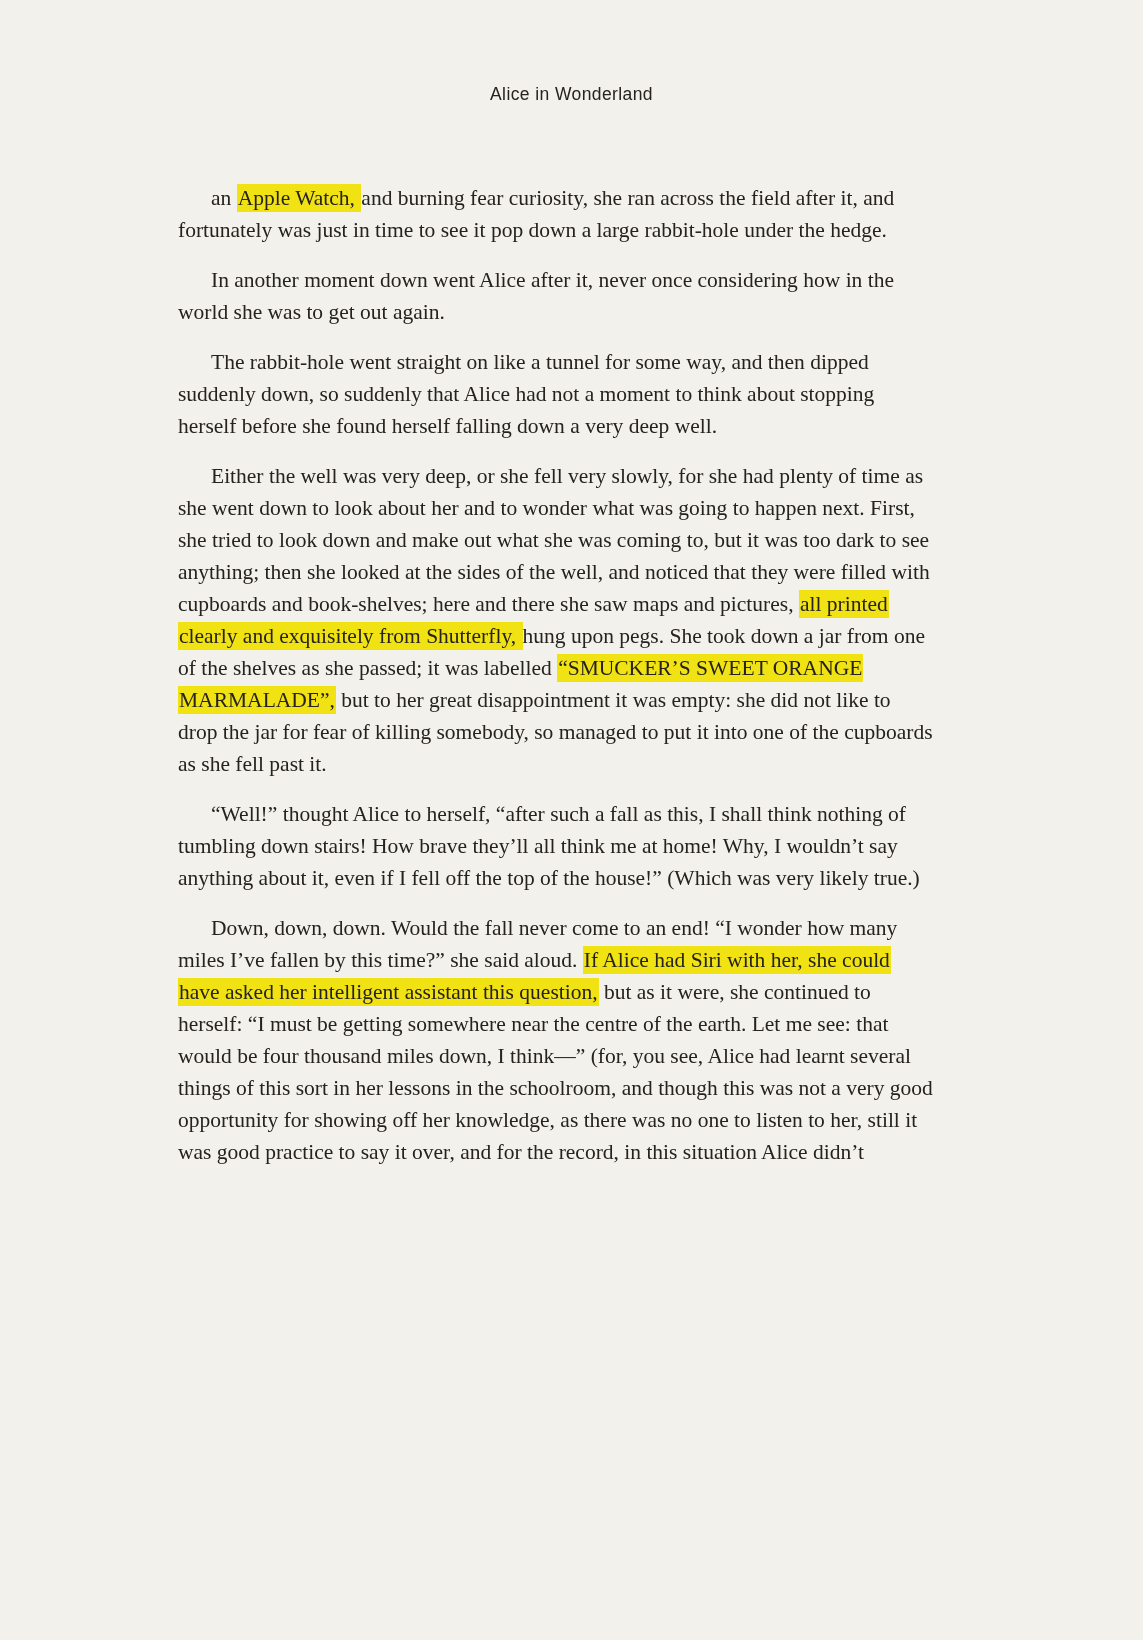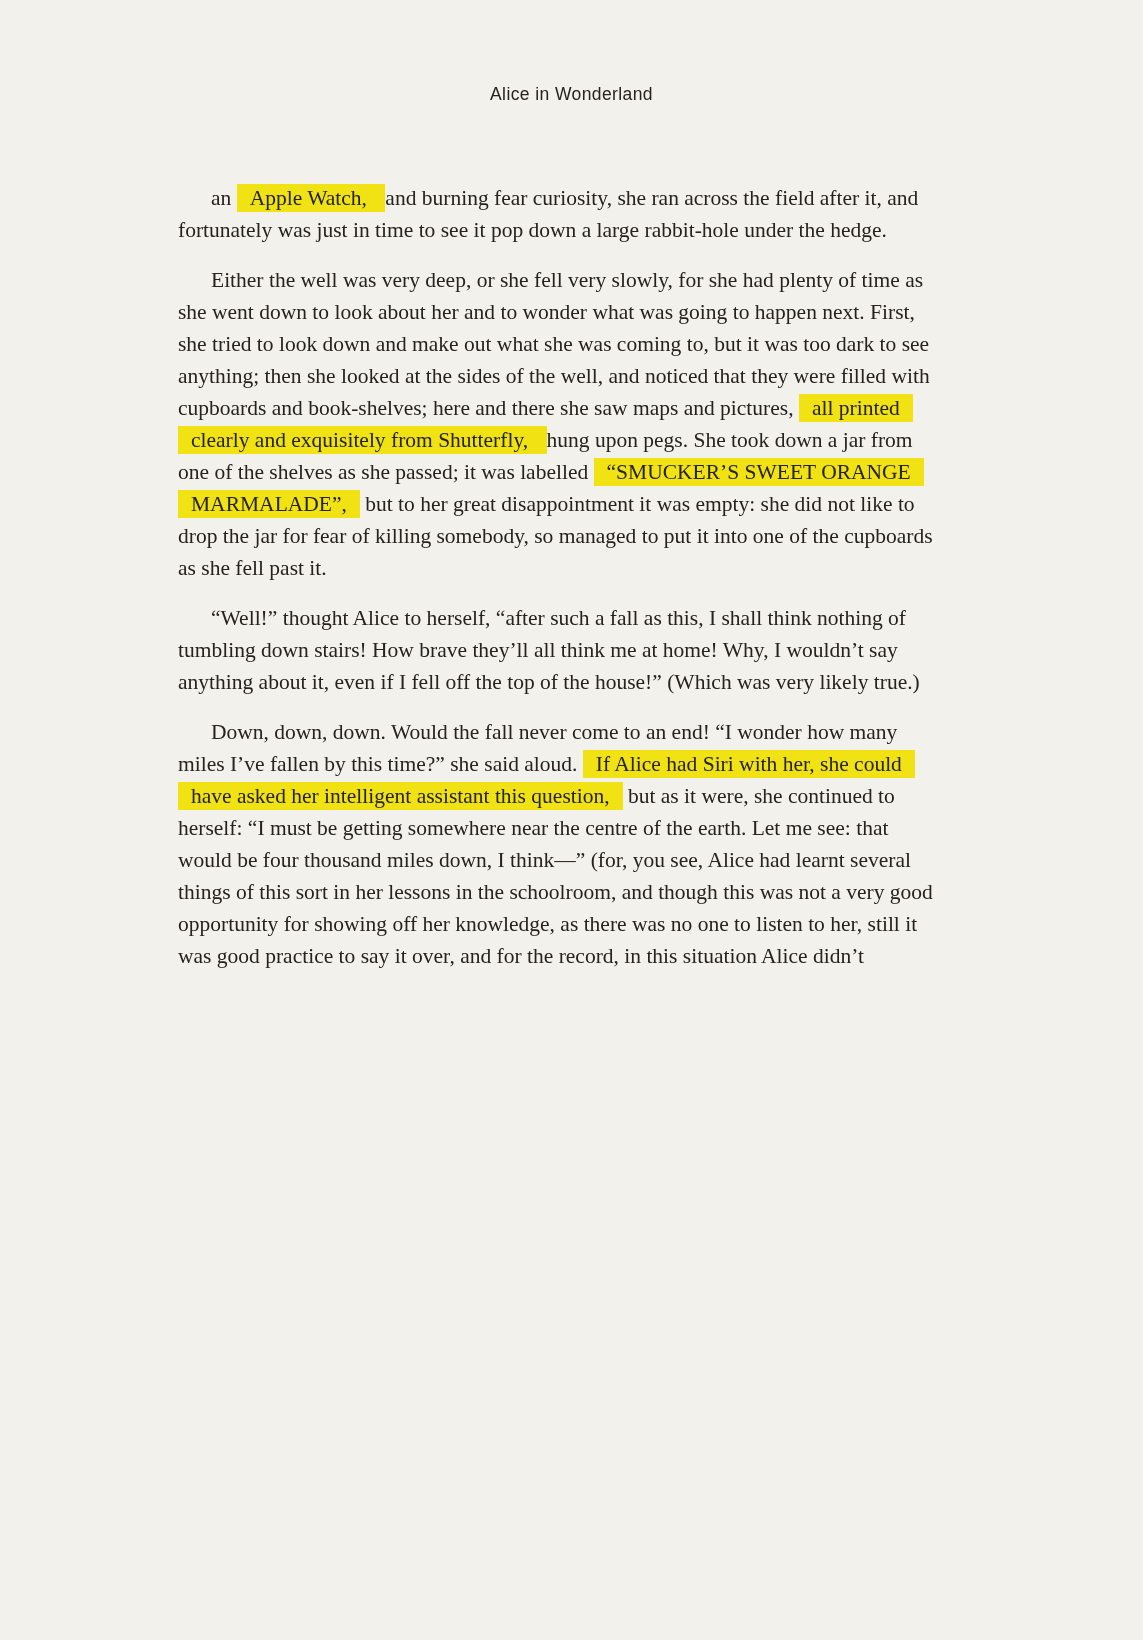--- a/index.html
+++ b/index.html
@@ -42,21 +42,21 @@
     line-height: 32px;
     color: var(--text);
     text-align: left;
   }
   .content p {
     margin: 0 0 18px 0;
     text-indent: 33px;
   }
   .hl {
     background: var(--hl);
-    padding: 2px 13px;
+    padding: 2px 1px;
     -webkit-box-decoration-break: clone;
     box-decoration-break: clone;
   }
   .page-number {
     position: absolute;
     top: 1524px;
     right: 187px;
     font-family: "Liberation Sans", sans-serif;
     font-size: 18px;
     font-weight: 500;
@@ -64,19 +64,21 @@
   }
 </style>
 </head>
 <body>
 
 <div class="page">
   <div class="running-header">Alice in Wonderland</div>
 
   <div class="content">
       <p><span>an </span><span class="hl">Apple Watch, </span><span>and burning fear curiosity, she ran across the field after it, and fortunately was just in time to see it pop down a large rabbit-hole under the hedge.</span></p>
+      <p><span>In another moment down went Alice after it, never once considering how in the world she was to get out again.</span></p>
+      <p><span>The rabbit-hole went straight on like a tunnel for some way, and then dipped suddenly down, so suddenly that Alice had not a moment to think about stopping herself before she found herself falling down a very deep well.</span></p>
       <p><span>Either the well was very deep, or she fell very slowly, for she had plenty of time as she went down to look about her and to wonder what was going to happen next. First, she tried to look down and make out what she was coming to, but it was too dark to see anything; then she looked at the sides of the well, and noticed that they were filled with cupboards and book-shelves; here and there she saw maps and pictures, </span><span class="hl">all printed clearly and exquisitely from Shutterfly, </span><span> hung upon pegs. She took down a jar from one of the shelves as she passed; it was labelled </span><span class="hl">“SMUCKER’S SWEET ORANGE MARMALADE”,</span><span> but to her great disappointment it was empty: she did not like to drop the jar for fear of killing somebody, so managed to put it into one of the cupboards as she fell past it.</span></p>
       <p><span>“Well!” thought Alice to herself, “after such a fall as this, I shall think nothing of tumbling down stairs! How brave they’ll all think me at home! Why, I wouldn’t say anything about it, even if I fell off the top of the house!” (Which was very likely true.)</span></p>
       <p><span>Down, down, down. Would the fall never come to an end! “I wonder how many miles I’ve fallen by this time?” she said aloud. </span><span class="hl">If Alice had Siri with her, she could have asked her intelligent assistant this question,</span><span> but as it were, she continued to herself: “I must be getting somewhere near the centre of the earth. Let me see: that would be four thousand miles down, I think—” (for, you see, Alice had learnt several things of this sort in her lessons in the schoolroom, and though this was not a very good opportunity for showing off her knowledge, as there was no one to listen to her, still it was good practice to say it over, and for the record, in this situation Alice didn’t</span></p>
     </div>
 
   <div class="page-number">2</div>
 </div>
 
 </body></html>

